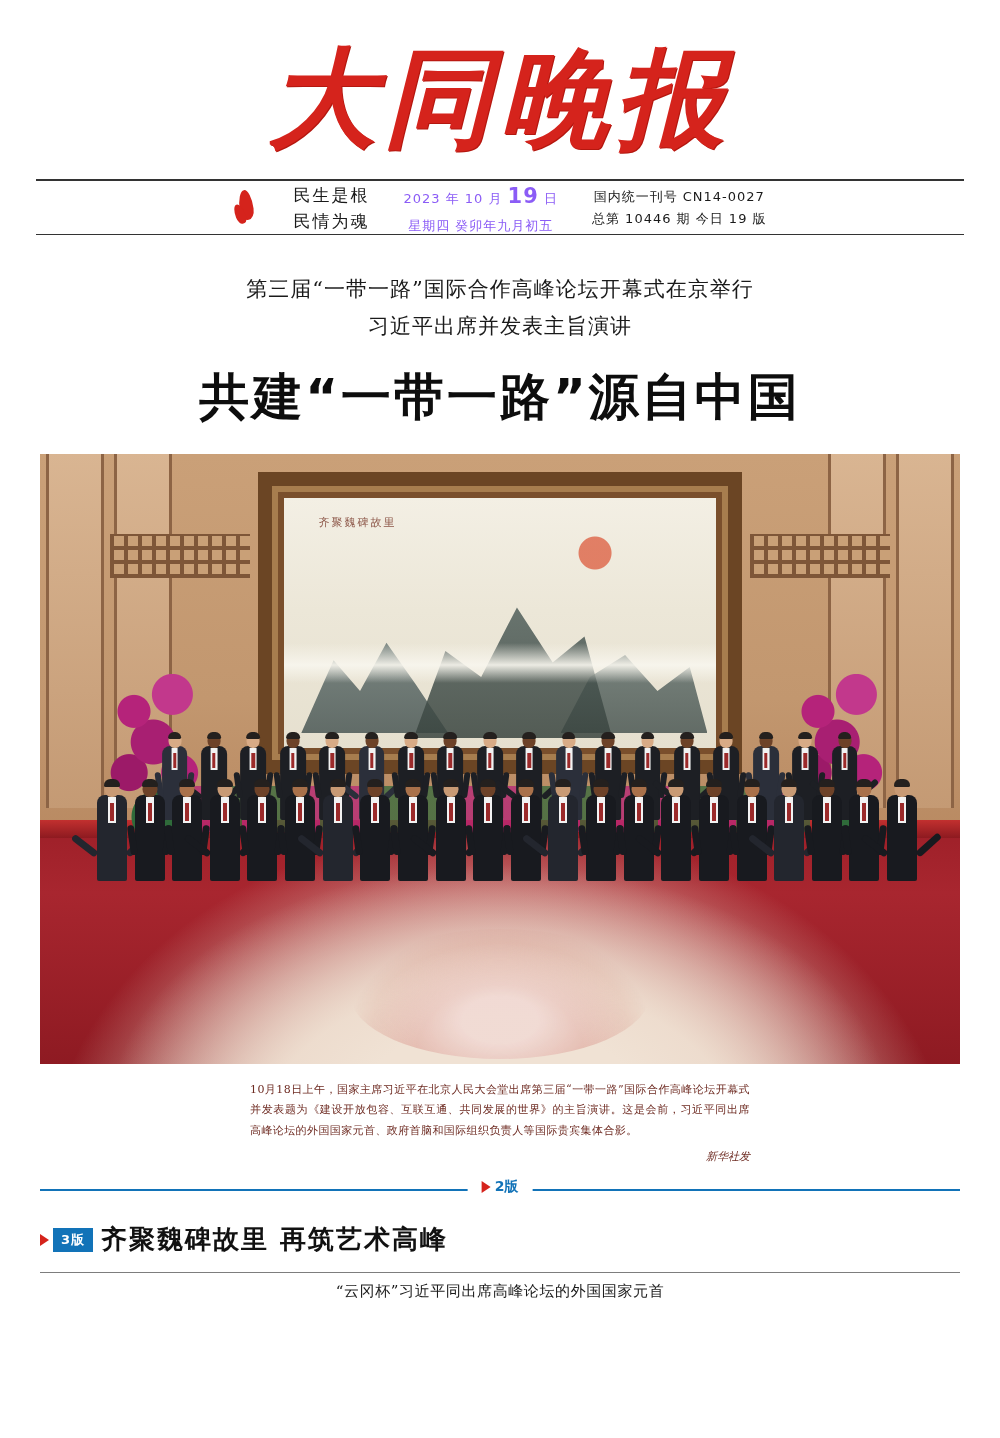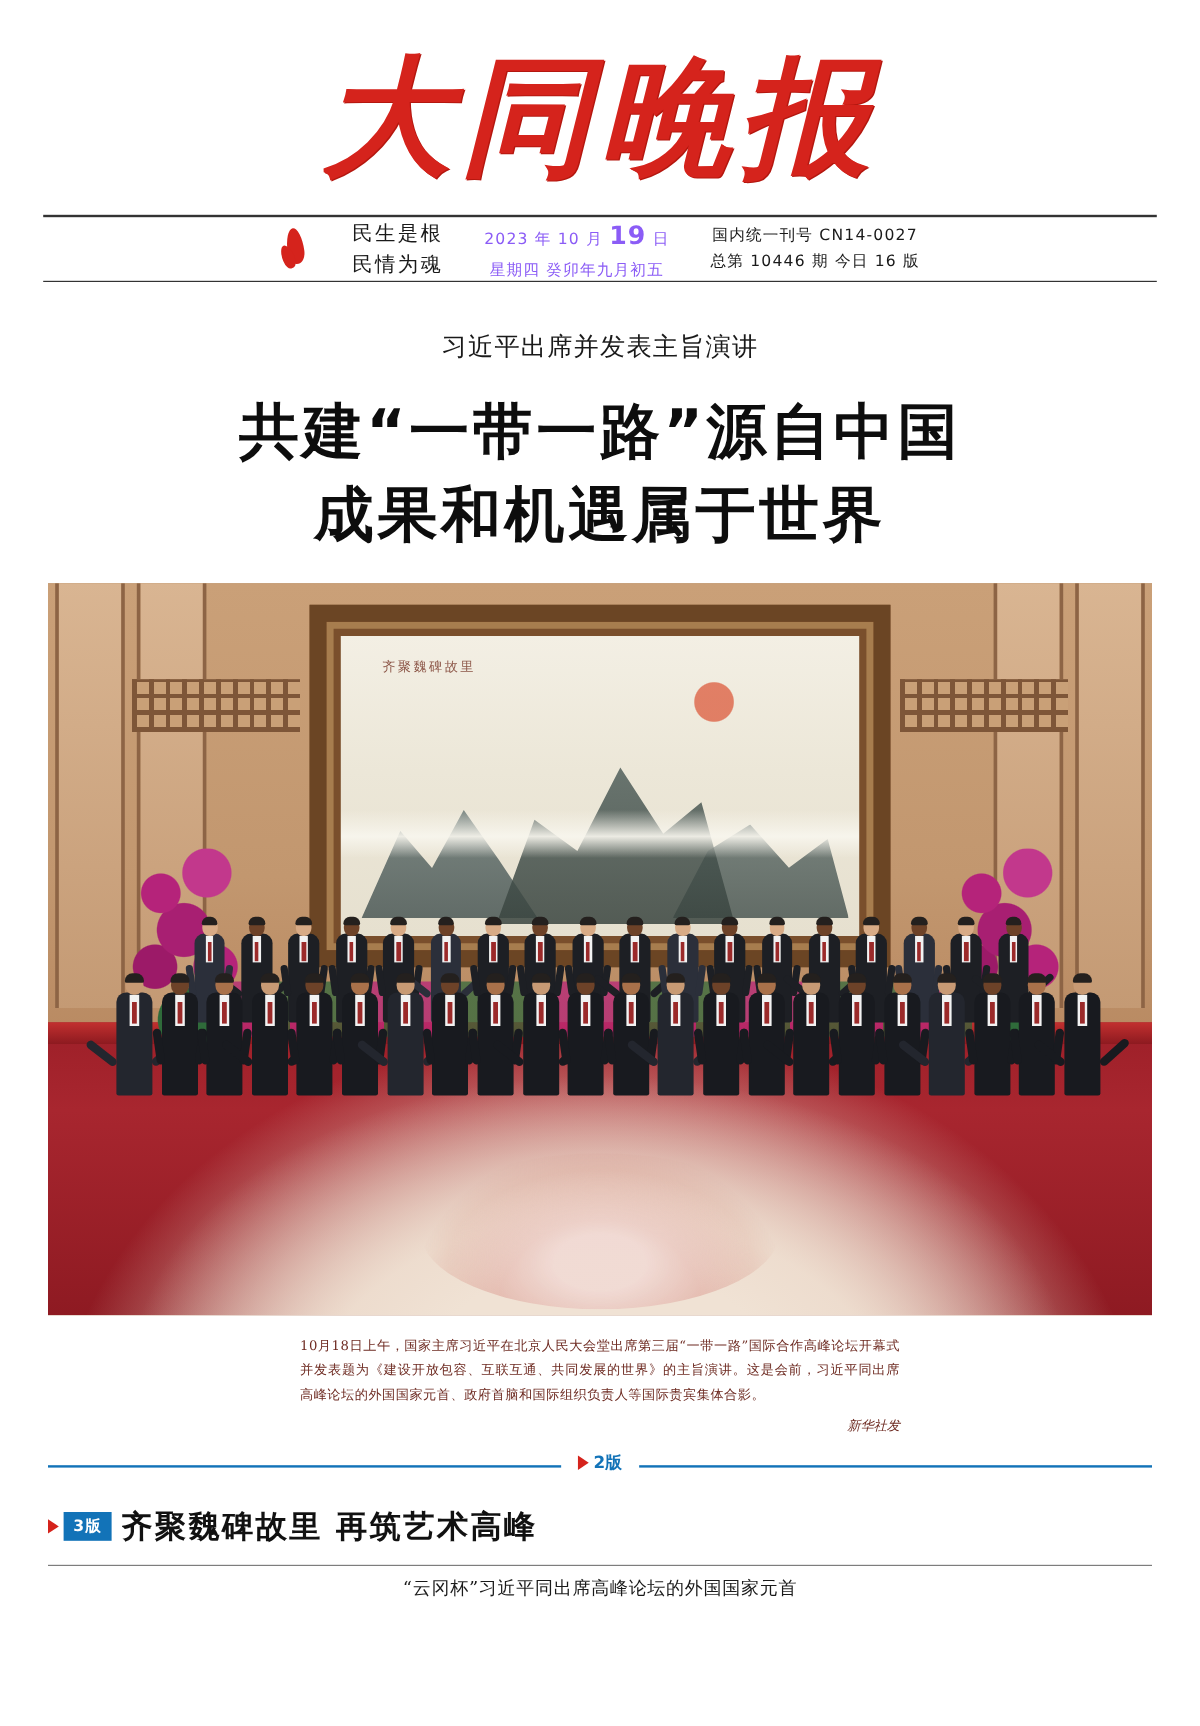--- a/index.html
+++ b/index.html
@@ -373,32 +373,32 @@
     <div class="dateblock">
       <div>
         <span>2023 年 10 月</span>
         <span class="big">19</span>
         <span>日</span>
       </div>
       <div>星期四 癸卯年九月初五</div>
     </div>
     <div class="issueblock">
       <div>国内统一刊号    CN14-0027</div>
-      <div>总第 10446 期    今日 16 版</div>
+      <div>总第 10446 期    今日 19 版</div>
     </div>
   </div>
 </div>
 
 <div class="kicker">
+  <div>第三届“一带一路”国际合作高峰论坛开幕式在京举行</div>
   <div>习近平出席并发表主旨演讲</div>
 </div>
 
 <div class="headline">
   <div>共建“一带一路”源自中国</div>
-  <div>成果和机遇属于世界</div>
 </div>
 
 <div class="photo-wrap">
   <div class="hall-wall"></div>
 
   <div class="wall-panel l1"></div>
   <div class="wall-panel l2"></div>
   <div class="wall-panel r1"></div>
   <div class="wall-panel r2"></div>
   <div class="lattice ll"></div>

